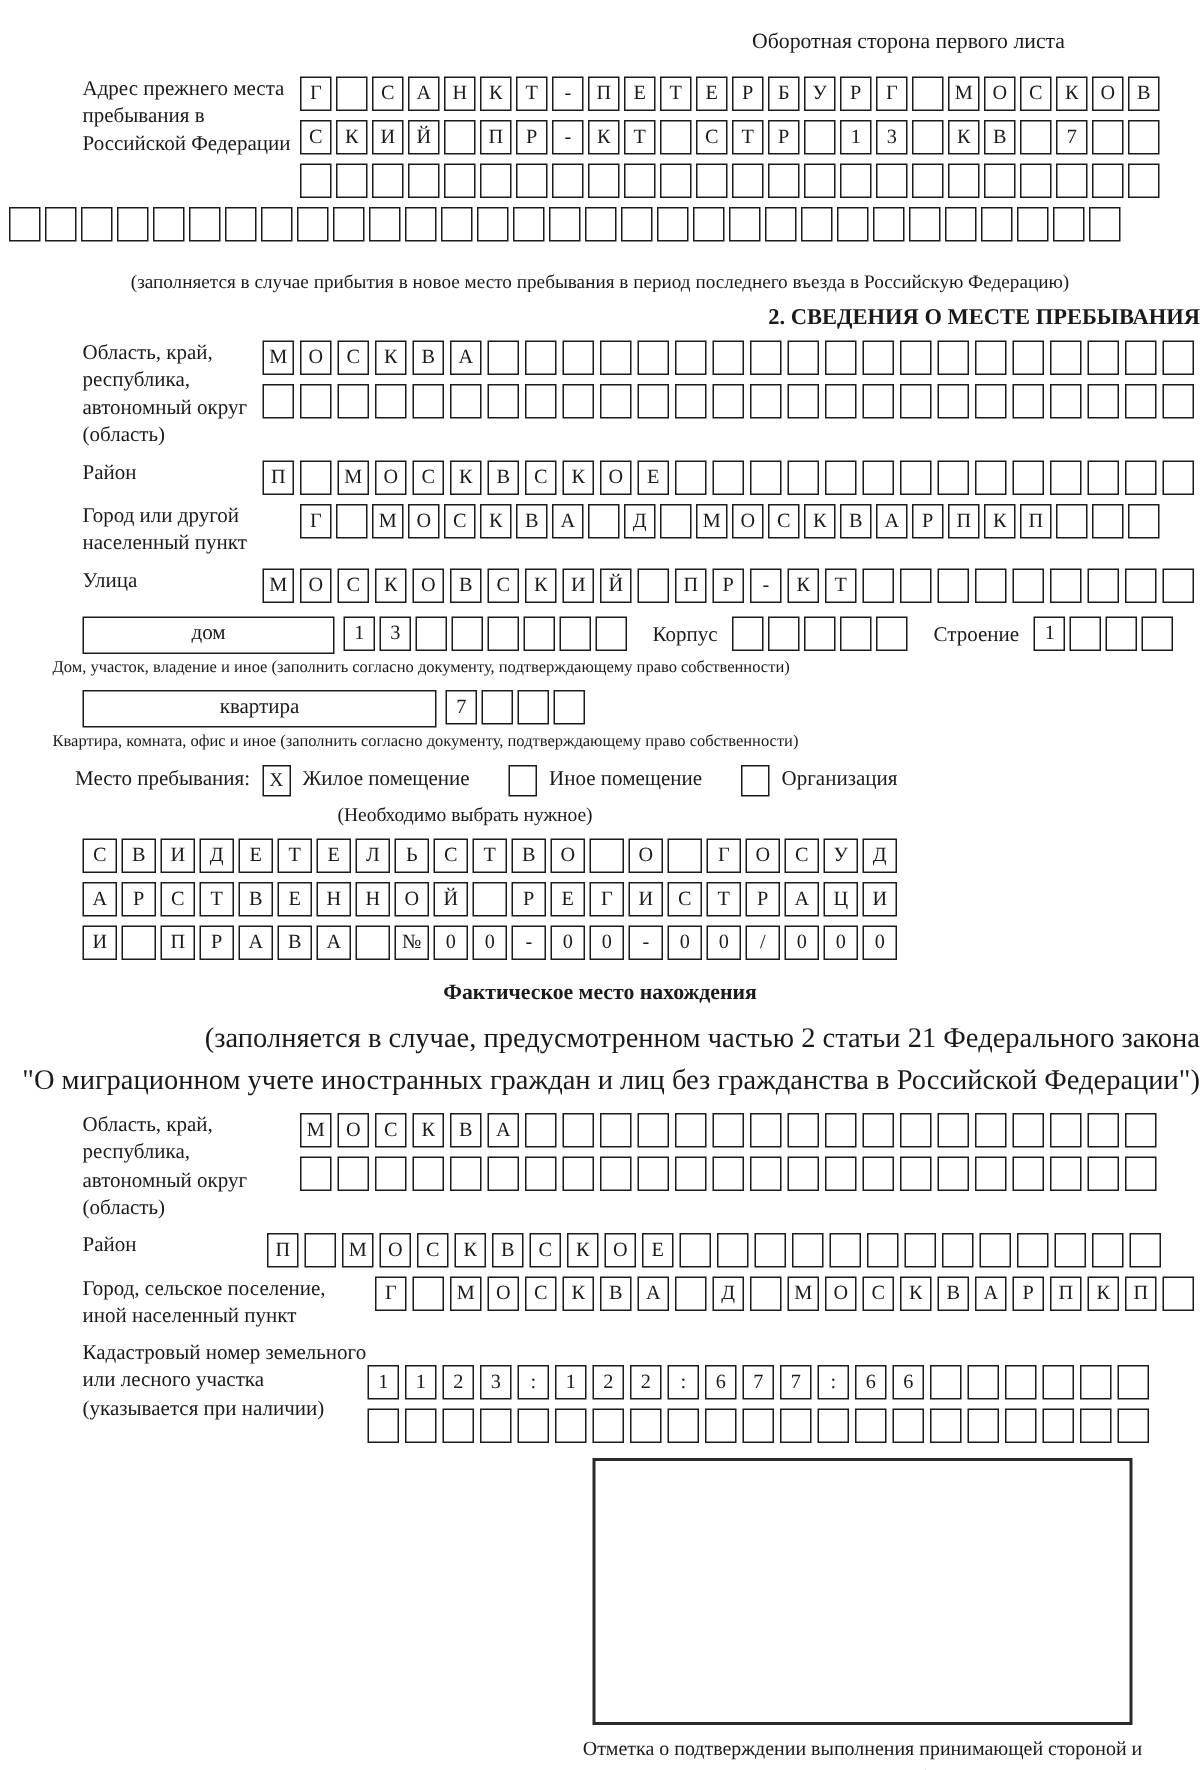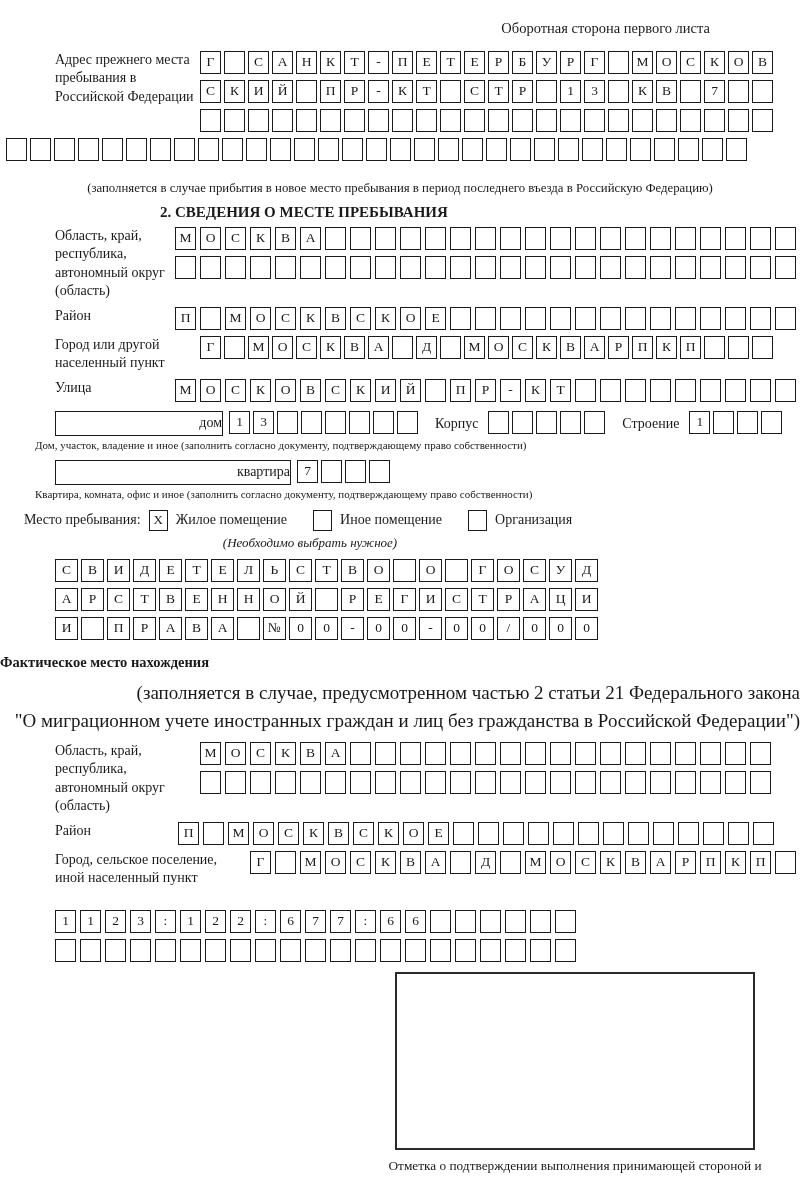--- a/index.html
+++ b/index.html
@@ -16,37 +16,37 @@
   .cells{display:flex;}
   .cell{
     box-sizing:border-box;flex:0 0 auto;width:21px;height:23px;margin-right:3px;
     border:1.5px solid #1b1b1b;text-align:center;font-size:13.5px;line-height:20px;
   }
   .p25 .cell{margin-right:4px;}
   .p26 .cell{width:23px;margin-right:3px;}
   .fullrow{padding-left:6px;margin-top:6px;}
   .caption{font-size:12.8px;text-align:center;margin-top:20px;}
   .caption-left{font-size:11px;padding-left:35px;margin-top:3px;}
-  .sec-title{font-weight:bold;font-size:15px;text-align:left;padding-left:160px;margin-top:8px;}
-  .sub-title{font-weight:bold;font-size:14.5px;margin-top:14px;}
+  .sec-title{font-weight:bold;font-size:15px;text-align:right;padding-left:160px;margin-top:8px;}
+  .sub-title{font-weight:bold;font-size:14.5px;text-align:center;margin-top:14px;}
   .note-center{font-size:19px;text-align:right;margin-top:8px;line-height:1.5;}
   .widebox{
     box-sizing:border-box;border:1.5px solid #1b1b1b;height:25px;line-height:22px;
-    text-align:right;font-size:14px;flex:0 0 auto;
+    text-align:center;font-size:14px;flex:0 0 auto;
   }
   .housebox{width:168px;margin-right:6px;}
   .aptbox{width:236px;margin-right:6px;}
   .inline-label{font-size:14px;line-height:25px;margin:0 10px 0 14px;}
-  .stay-row{display:flex;align-items:center;padding-left:24px;margin-top:10px;}
+  .stay-row{display:flex;align-items:center;padding-left:50px;margin-top:10px;}
   .cb{
     box-sizing:border-box;width:19px;height:21px;border:1.5px solid #1b1b1b;
     display:inline-block;text-align:center;line-height:18px;font-size:13px;flex:0 0 auto;
   }
   .stay-label{margin:0 26px 0 8px;}
-  .stay-note{font-size:13px;margin-top:4px;margin-left:130px;width:360px;text-align:center;font-style:italic;}
+  .stay-note{font-size:13px;margin-top:4px;margin-left:130px;width:360px;text-align:center;}
   .stamp-box{
     box-sizing:border-box;margin-left:395px;margin-top:10px;width:360px;height:178px;
     border:2px solid #2a2a2a;background:#fff;
   }
   .stamp-caption{
     width:386px;margin-left:382px;margin-top:6px;text-align:center;
     font-size:13.3px;line-height:1.45;
   }
 </style>
 </head>
@@ -568,20 +568,21 @@
         <span class="cell">А</span>
         <span class="cell">Р</span>
         <span class="cell">П</span>
         <span class="cell">К</span>
         <span class="cell">П</span>
         <span class="cell"></span>
       </div>
   </div>
 
   <div class="frow">
+    <div class="flabel" style="width:190px;">Кадастровый номер земельного или лесного участка (указывается при наличии)</div>
     <div class="rows p25" style="margin-top:16px;">
       <div class="cells">
           <span class="cell">1</span>
           <span class="cell">1</span>
           <span class="cell">2</span>
           <span class="cell">3</span>
           <span class="cell">:</span>
           <span class="cell">1</span>
           <span class="cell">2</span>
           <span class="cell">2</span>

